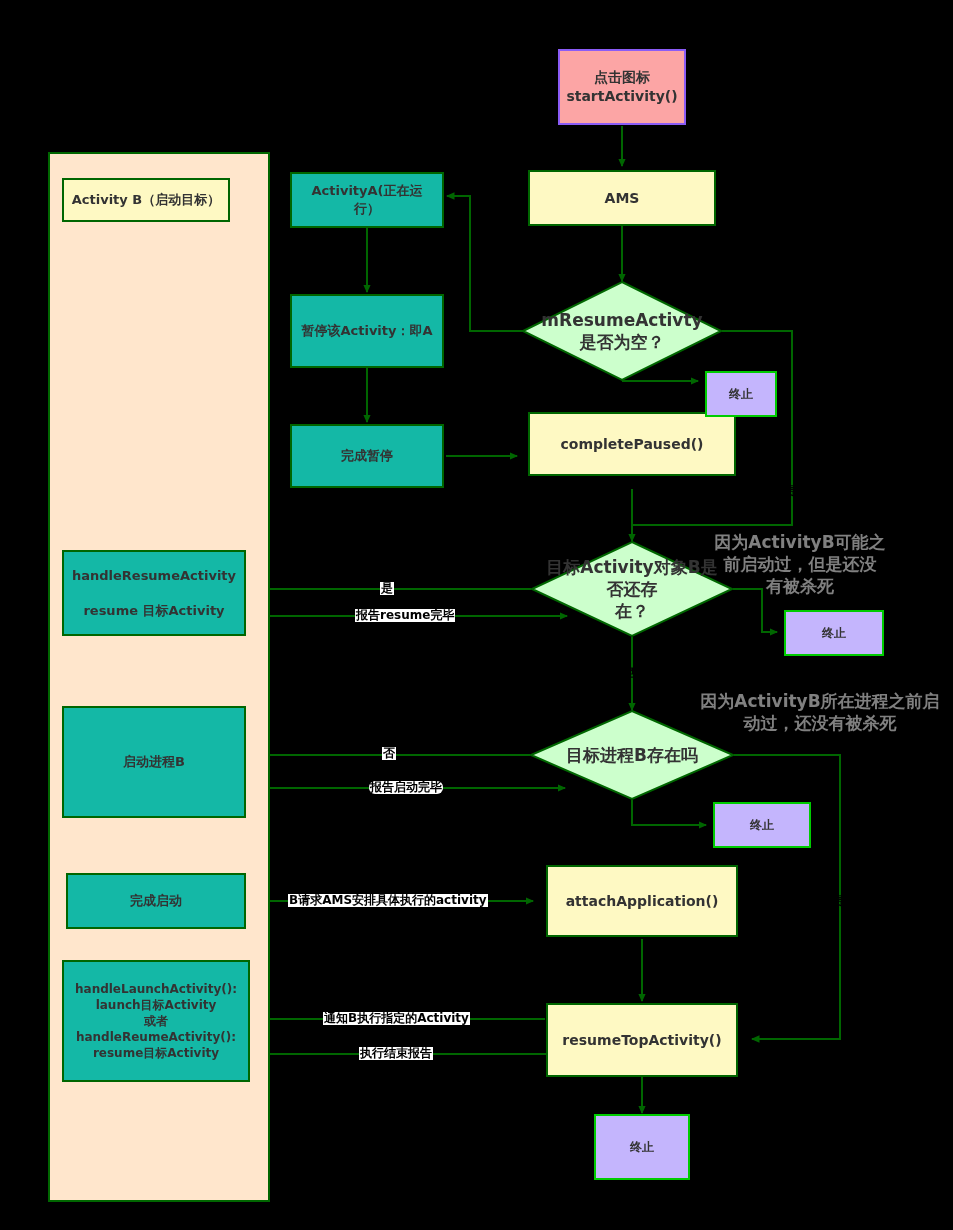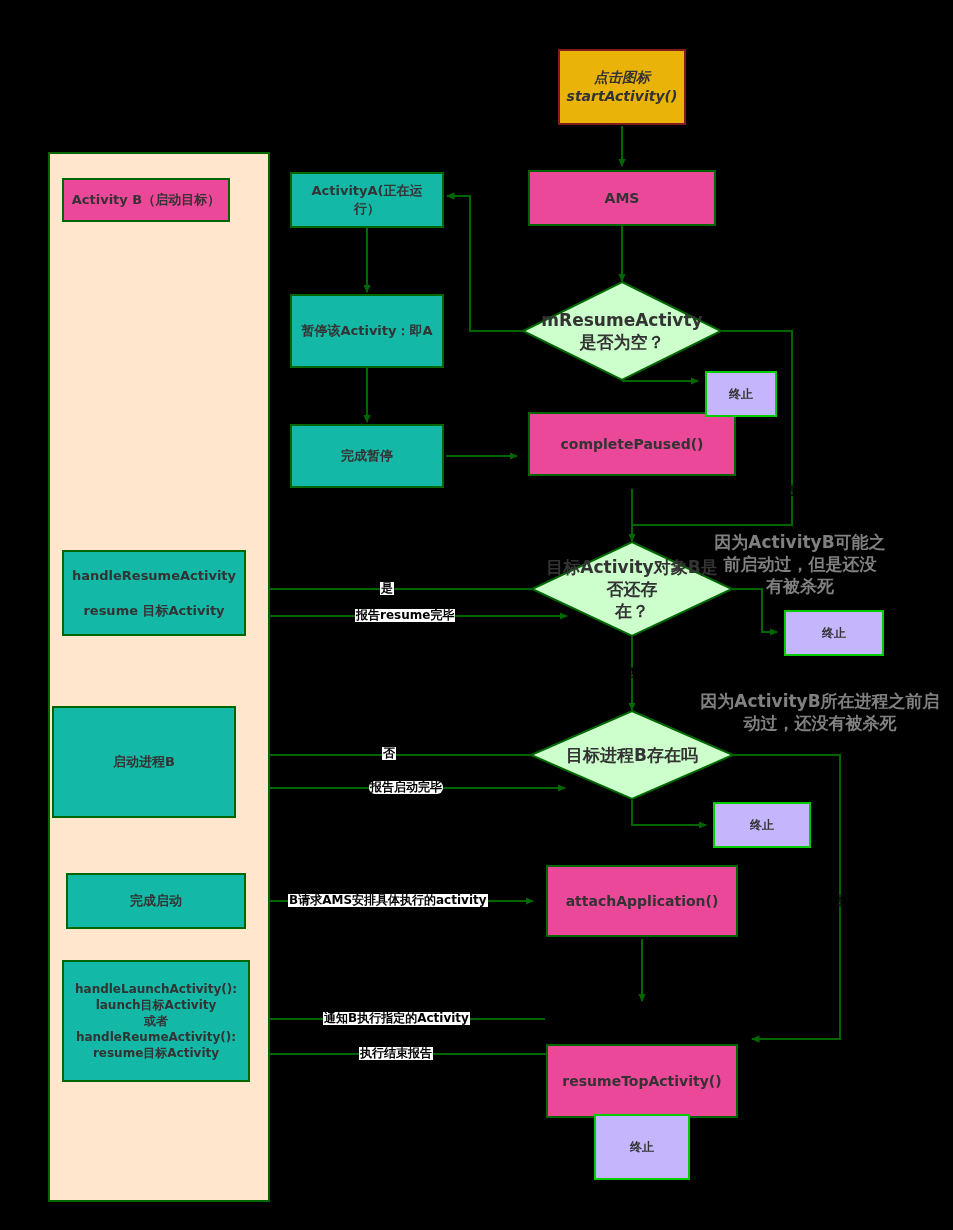--- a/index.html
+++ b/index.html
@@ -33,28 +33,27 @@
     font-weight: bold;
     line-height: 1.35;
     z-index: 3;
   }
   
   .box-mint {
     background: #14b8a6;
     border: 2px solid #006600;
   }
   .box-green {
-    background: #ec4899;
+    background: #fef9c3;
     border: 2px solid #006600;
   }
   
   .box-peach {
-    background: #eab308;
-    border: 2px solid #7f1d1d;
-    font-style: italic;
+    background: #fca5a5;
+    border: 2px solid #8b5cf6;
   }
   .box-peach-bright {
     background: #c4b5fd;
     border: 2px solid #00cc00;
   }
   
   .panel {
     position: absolute;
     background: #ffe6cc;
     border: 2px solid #006600;
@@ -201,35 +200,35 @@
   <div class="node box-green fs14" style="left:528px; top:412px; width:208px; height:64px;">completePaused()</div>
 
   <div class="node box-peach-bright fs12" style="left:705px; top:371px; width:72px; height:46px;">终止</div>
 
   <div class="node box-mint fs13 ml" style="left:62px; top:550px; width:184px; height:86px;">handleResumeActivity
 
 resume 目标Activity</div>
 
   <div class="node box-peach-bright fs12" style="left:784px; top:610px; width:100px; height:46px;">终止</div>
 
-  <div class="node box-mint fs13" style="left:52px; top:706px; width:184px; height:112px;">启动进程B</div>
+  <div class="node box-mint fs13" style="left:62px; top:706px; width:184px; height:112px;">启动进程B</div>
 
   <div class="node box-peach-bright fs12" style="left:713px; top:802px; width:98px; height:46px;">终止</div>
 
   <div class="node box-mint fs13" style="left:66px; top:873px; width:180px; height:56px;">完成启动</div>
 
   <div class="node box-green fs14" style="left:546px; top:865px; width:192px; height:72px;">attachApplication()</div>
 
   <div class="node box-mint fs12 ml" style="left:62px; top:960px; width:188px; height:122px;">handleLaunchActivity():
 launch目标Activity
 或者
 handleReumeActivity():
 resume目标Activity</div>
 
-  <div class="node box-green fs14" style="left:546px; top:1003px; width:192px; height:74px;margin-top:41px;">resumeTopActivity()</div>
+  <div class="node box-green fs14" style="left:546px; top:1003px; width:192px; height:74px;">resumeTopActivity()</div>
 
   <div class="node box-peach-bright fs12" style="left:594px; top:1114px; width:96px; height:66px;">终止</div>
 
   <div class="diamond-wrap" style="left:522px; top:281px; width:200px; height:100px;">
     <svg width="200" height="100" viewBox="0 0 200 100" preserveAspectRatio="none">
       <polygon points="100,1 199,50 100,99 1,50" fill="#ccffcc" stroke="#006600" stroke-width="2"></polygon>
     </svg>
     <div class="diamond-label">mResumeActivty是否为空？</div>
   </div>
 

